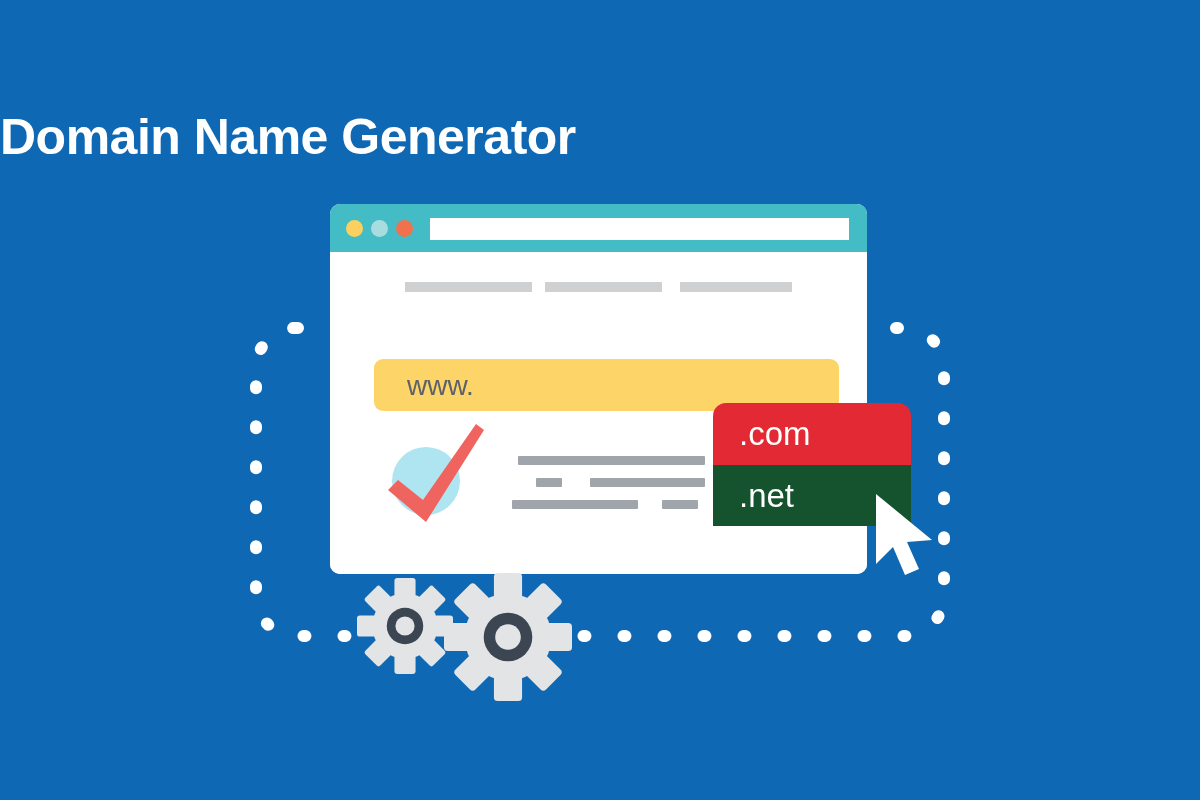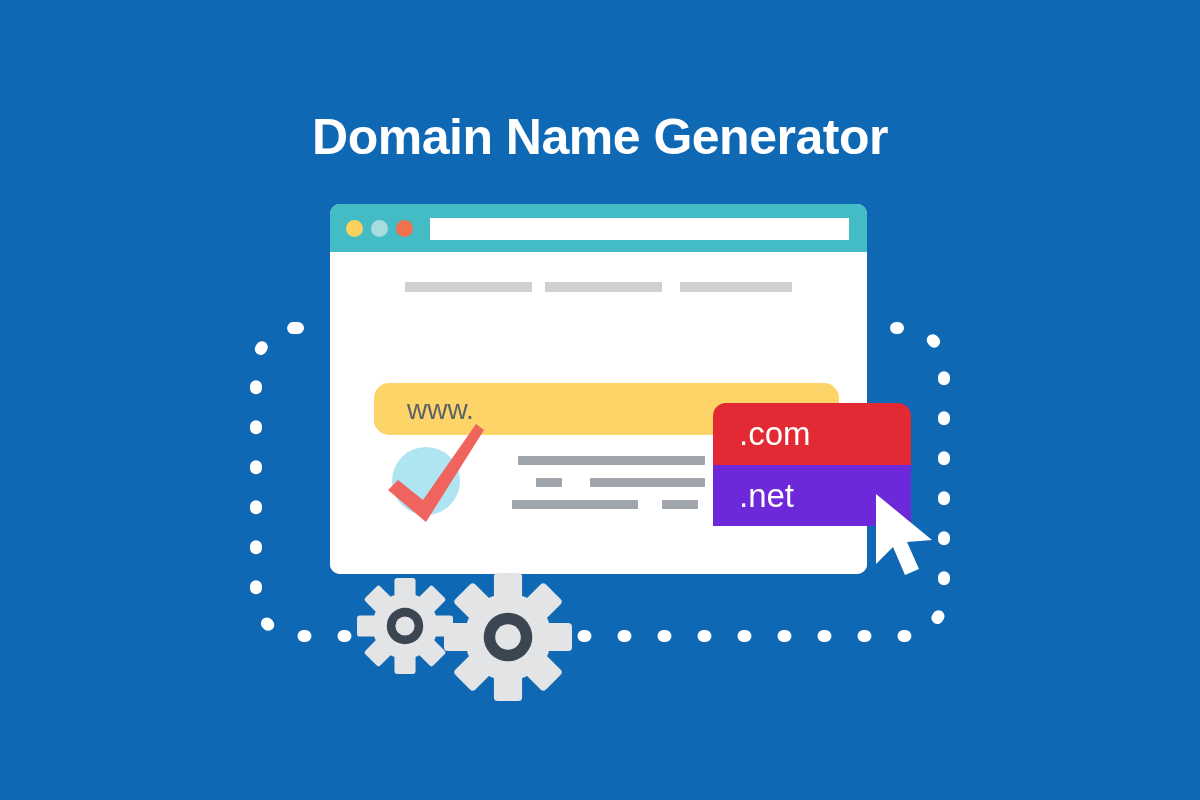--- a/index.html
+++ b/index.html
@@ -18,21 +18,20 @@
     height: 800px;
     background: #0F68B4;
   }
 
   
   #page-title {
     position: absolute;
     left: 0;
     top: 106px;
     width: 1200px;
-    text-align: center;
     color: #ffffff;
     font-size: 50px;
     font-weight: bold;
     letter-spacing: -0.5px;
     line-height: 62px;
     white-space: nowrap;
   }
 
   
   #dashed-frame {
@@ -107,22 +106,21 @@
   #nav-bar-2 { left: 350px; width: 112px; }
 
   
   #search-field {
     position: absolute;
     left: 44px;
     top: 107px;
     width: 465px;
     height: 52px;
     background: #FCD467;
-    border-radius: 15px;
-    margin-top: 24px;
+    border-radius: 9px;
   }
   #search-field-value {
     position: absolute;
     left: 33px;
     top: 11px;
     font-size: 28px;
     color: #5E6268;
     letter-spacing: 0px;
     line-height: 31px;
   }
@@ -172,21 +170,21 @@
     position: relative;
     height: 61.6px;
     line-height: 61.6px;
     color: #ffffff;
     font-size: 33px;
     padding-left: 26px;
     box-sizing: border-box;
     white-space: nowrap;
   }
   .tld-red    { background: #E32A34; }
-  .tld-green  { background: #6d28d9; }
+  .tld-green  { background: #14532d; }
 
   
   #mouse-cursor {
     position: absolute;
     left: 872px;
     top: 492px;
     width: 66px;
     height: 86px;
   }
 

